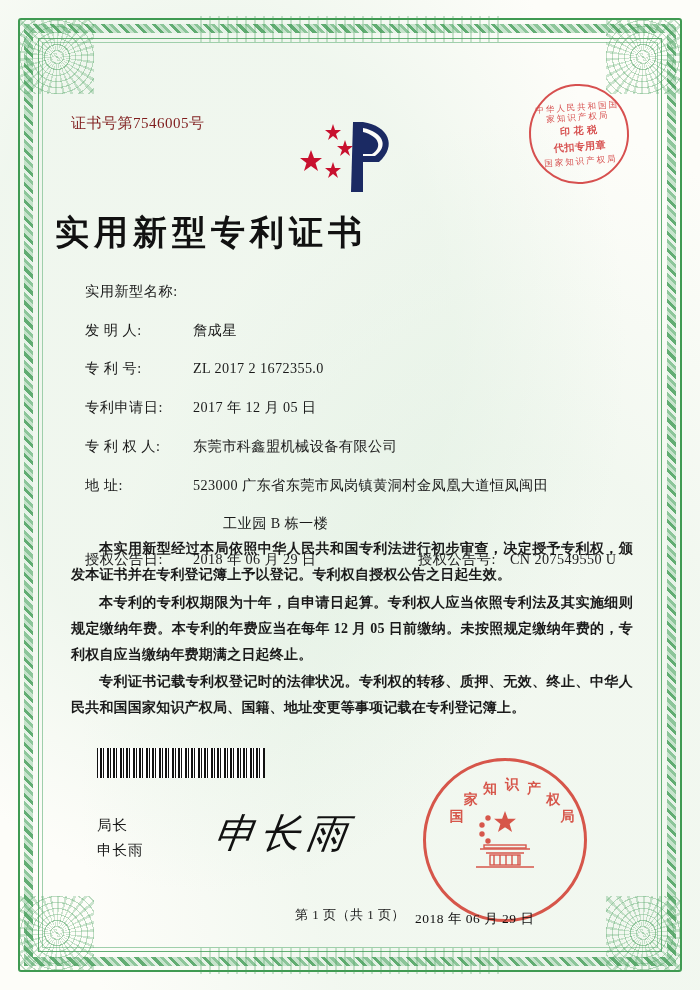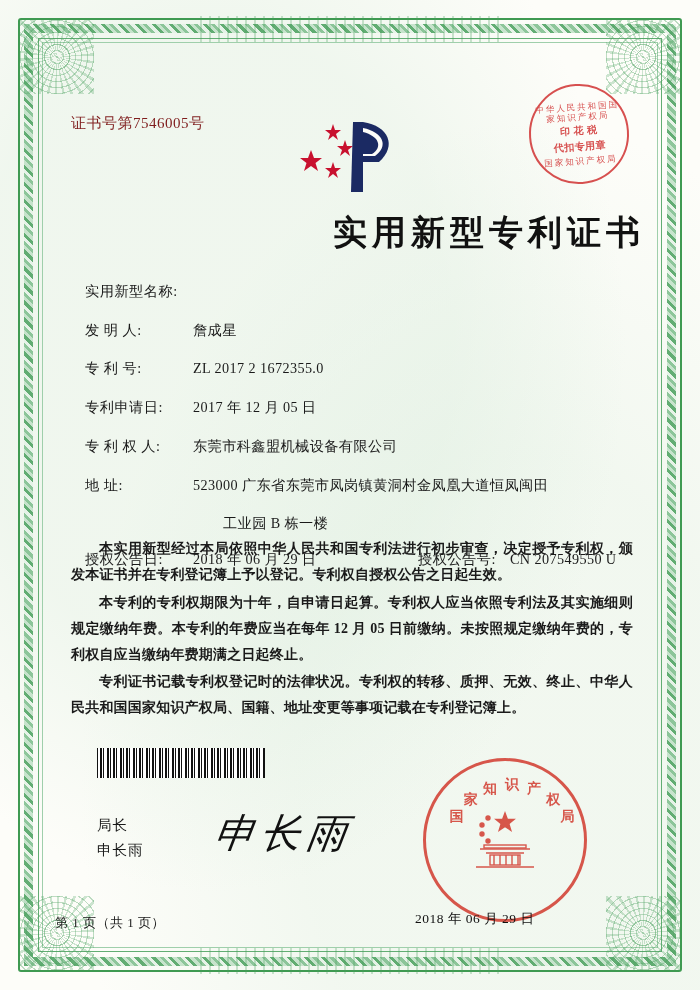--- a/index.html
+++ b/index.html
@@ -131,21 +131,21 @@
   .logo {
     position: absolute;
     left: 238px; top: 48px;
     width: 120px; height: 96px;
   }
 
   .title {
     position: absolute;
     left: 0; top: 152px;
     width: 590px;
-    text-align: right;
+    text-align: left;
     font-size: 34px;
     font-weight: bold;
     letter-spacing: 5px;
     font-family: "Liberation Serif", serif;
     color: #111;
   }
 
   .fields {
     position: absolute;
     left: 30px; top: 226px;
@@ -260,22 +260,23 @@
   .seal-date {
     position: absolute;
     left: 360px; top: 852px;
     font-size: 13.5px;
     color: #111;
     letter-spacing: .5px;
   }
 
   .page-num {
     position: absolute;
-    left: 0; bottom: 0;
+    left: 0; bottom: 8px;
     width: 590px;
+    text-align: center;
     font-size: 13px;
     letter-spacing: .5px;
   }
 
   .wm {
     position: absolute;
     left: 0; top: 0; right: 0; bottom: 0;
     pointer-events: none;
     background:
       radial-gradient(ellipse at 30% 35%, rgba(215,235,218,.35) 0 35%, rgba(255,255,255,0) 60%),

